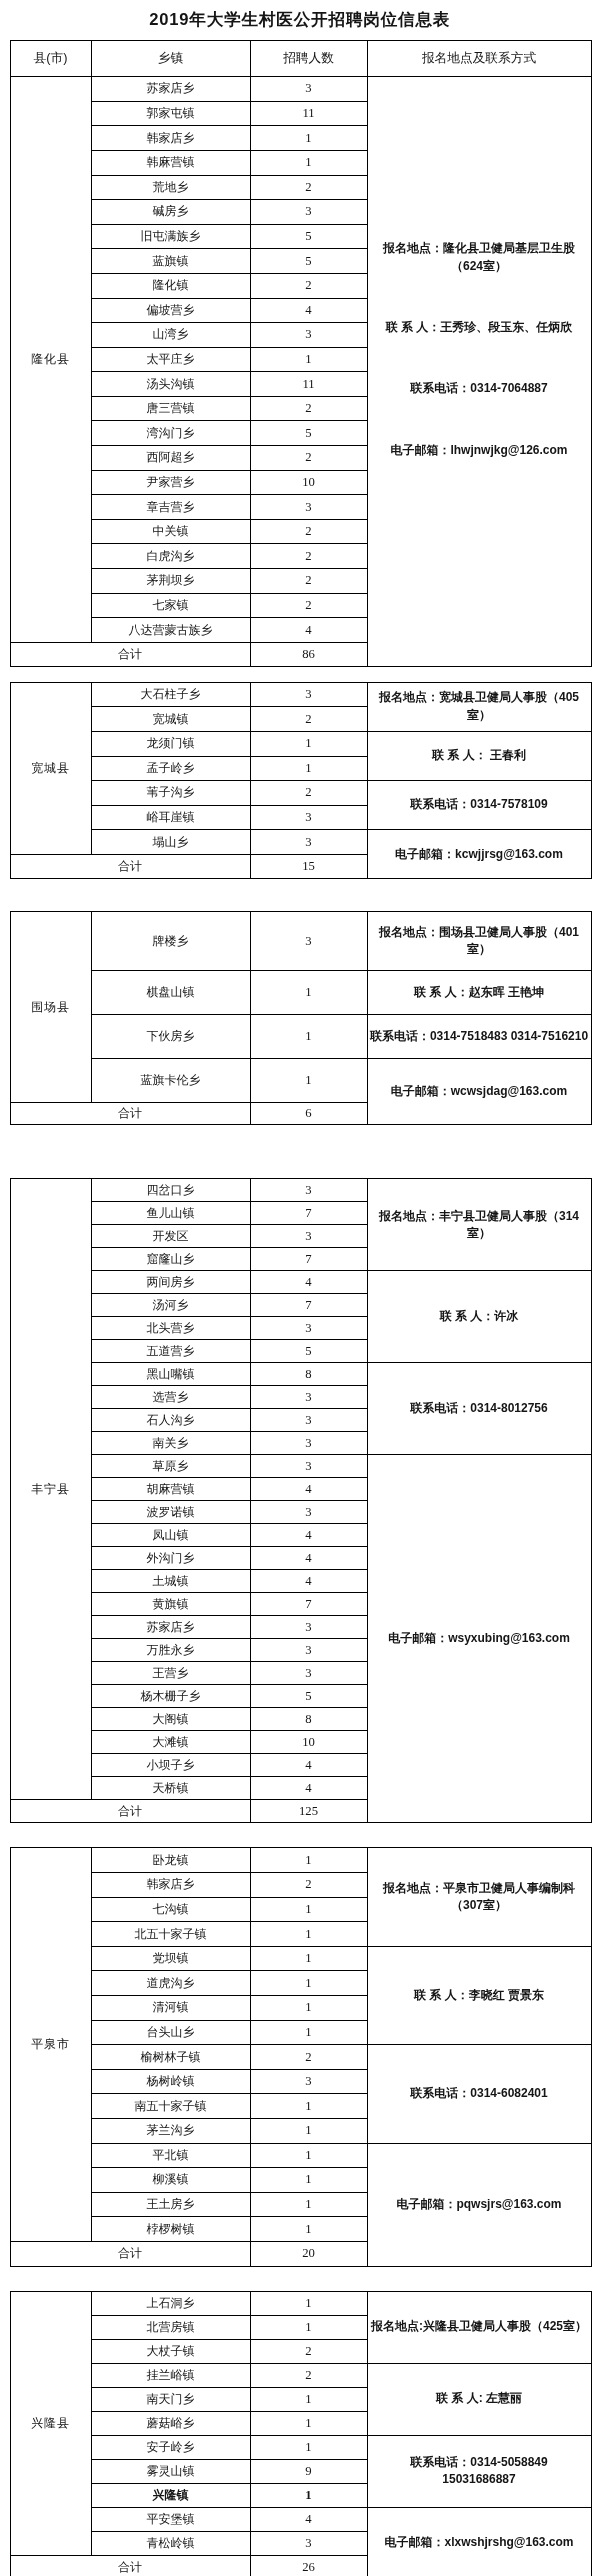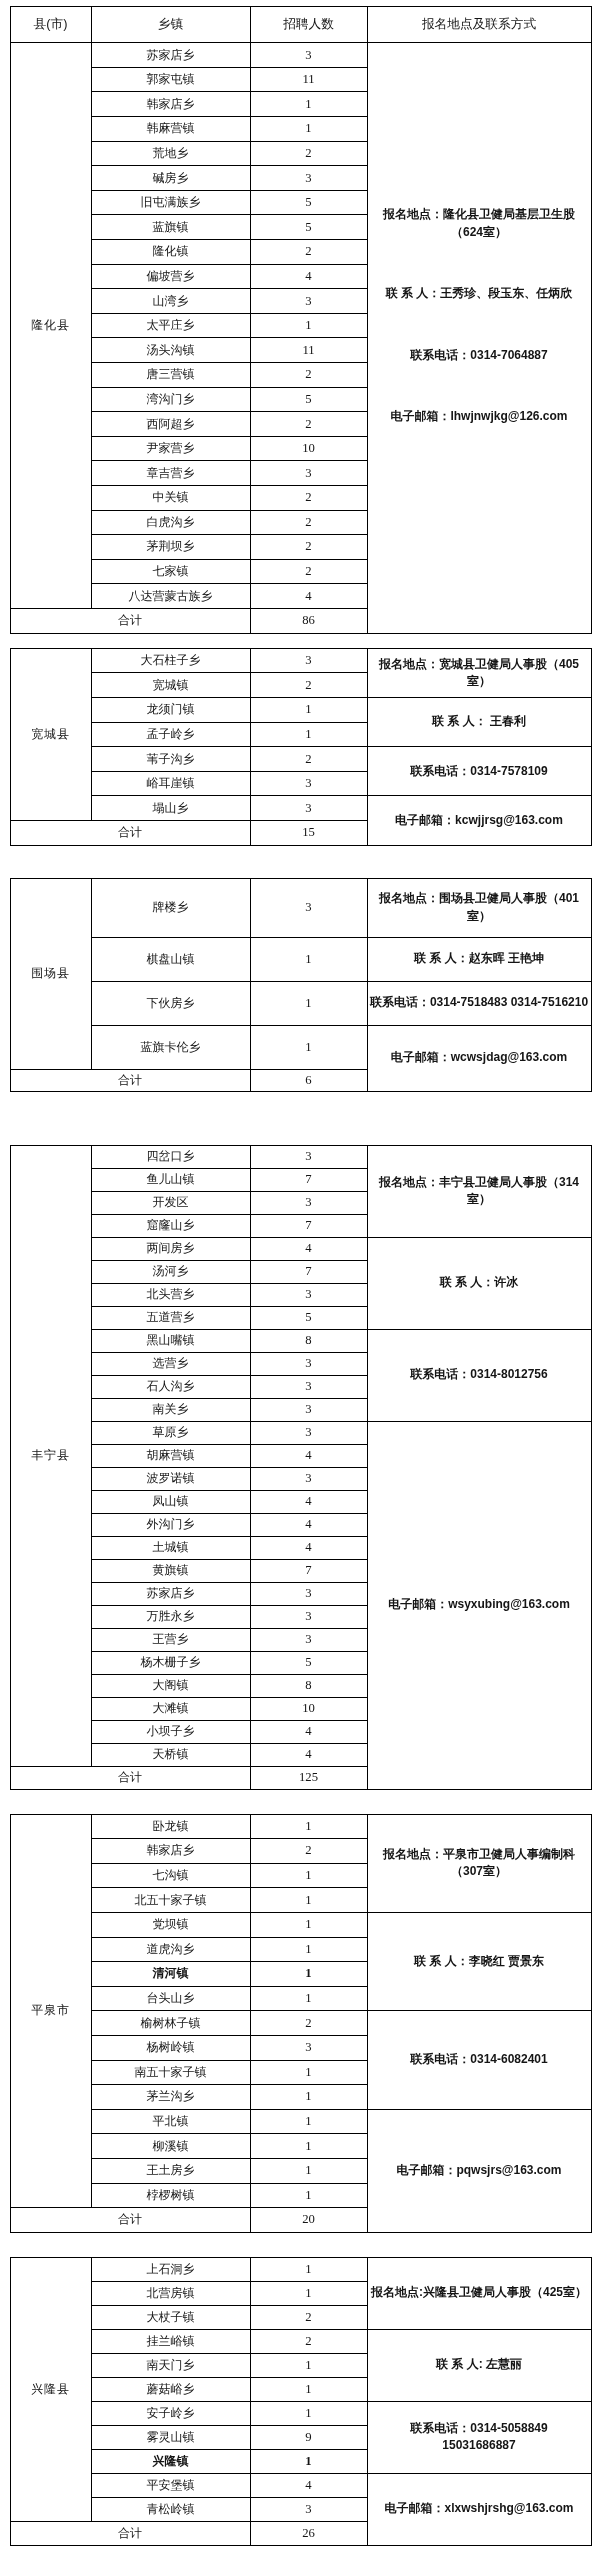--- a/index.html
+++ b/index.html
@@ -53,20 +53,21 @@
   }
   td.contact-cell div{margin:0;}
   td.contact-spread{vertical-align:top;padding-top:19px;}
   td.contact-spread div{margin-bottom:44px;}
   td.contact-top{vertical-align:top;padding-top:41px;}
 </style>
 </head>
 <body>
 
 <div class="page">
+  <div class="doc-title">2019年大学生村医公开招聘岗位信息表</div>
   <div id="tables">
       <table class="info-table" style="margin-bottom: 14.3px;">
         <colgroup>
           <col style="width: 81px;">
           <col style="width: 159px;">
           <col style="width: 117px;">
           <col style="width: 224px;">
         </colgroup>
         <thead>
           <tr style="height: 36px;">
@@ -447,21 +448,21 @@
             <td class="township-cell">党坝镇</td>
             <td class="count-cell">1</td>
             <td class="contact-cell" rowspan="4">
               <div>联 系 人：李晓红  贾景东</div>
             </td>
           </tr>
           <tr style="height: 24.6px;">
             <td class="township-cell">道虎沟乡</td>
             <td class="count-cell">1</td>
           </tr>
-          <tr style="height: 24.6px; font-weight: bold;">
+          <tr style="height: 24.6px;">
             <td class="township-cell">清河镇</td>
             <td class="count-cell">1</td>
           </tr>
           <tr style="height: 24.6px; padding-left: 19px;">
             <td class="township-cell">台头山乡</td>
             <td class="count-cell">1</td>
           </tr>
           <tr style="height: 24.6px;">
             <td class="township-cell">榆树林子镇</td>
             <td class="count-cell">2</td>

